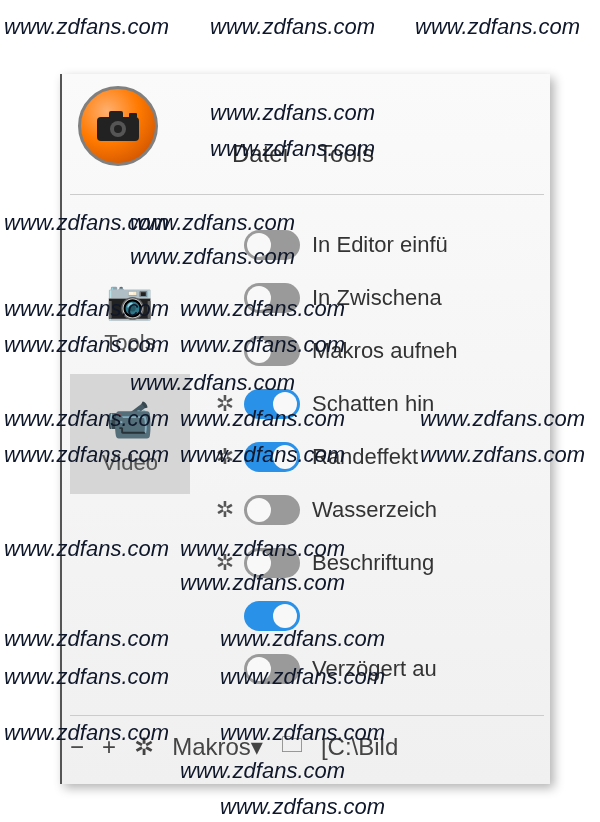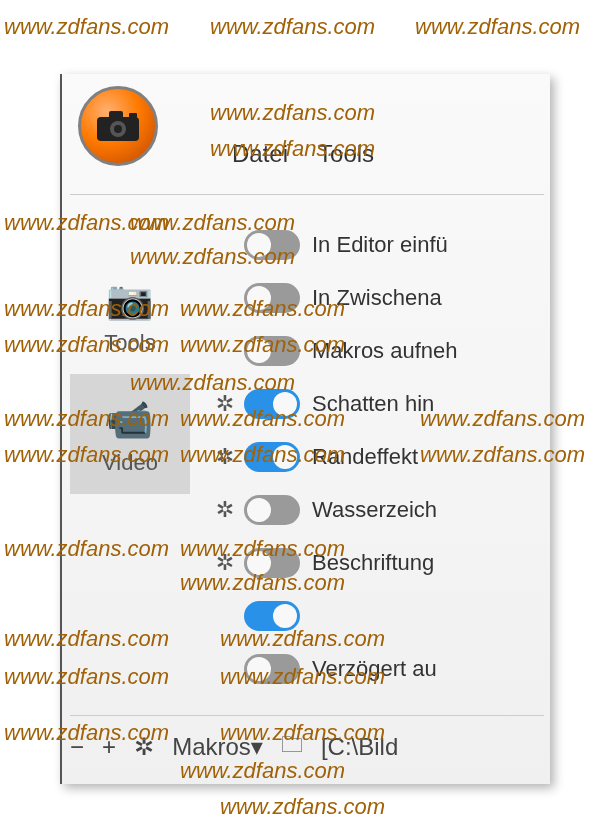--- a/index.html
+++ b/index.html
@@ -8,21 +8,21 @@
       height: 822px;
       font-family: Tahoma, Arial, sans-serif;
       font-size: 22px;
       color: #333;
       background: #fff;
       position: relative;
       overflow: hidden;
     }
     .watermark {
       position: absolute;
-      color: #a16207;
+      color: #0f172a;
       font-style: italic;
       font-size: 22px;
       pointer-events: none;
       z-index: 100;
     }
     .window {
       position: absolute;
       left: 60px;
       top: 74px;
       width: 490px;

